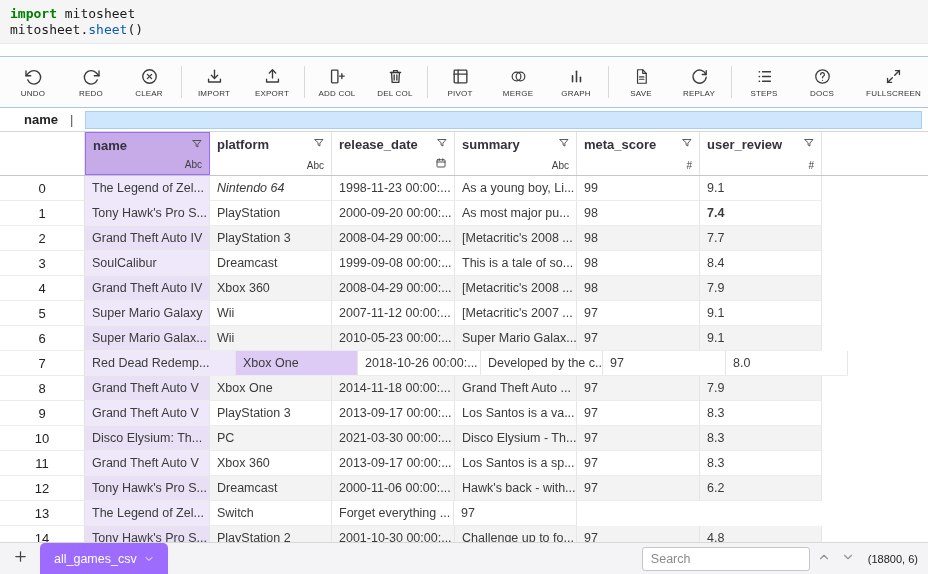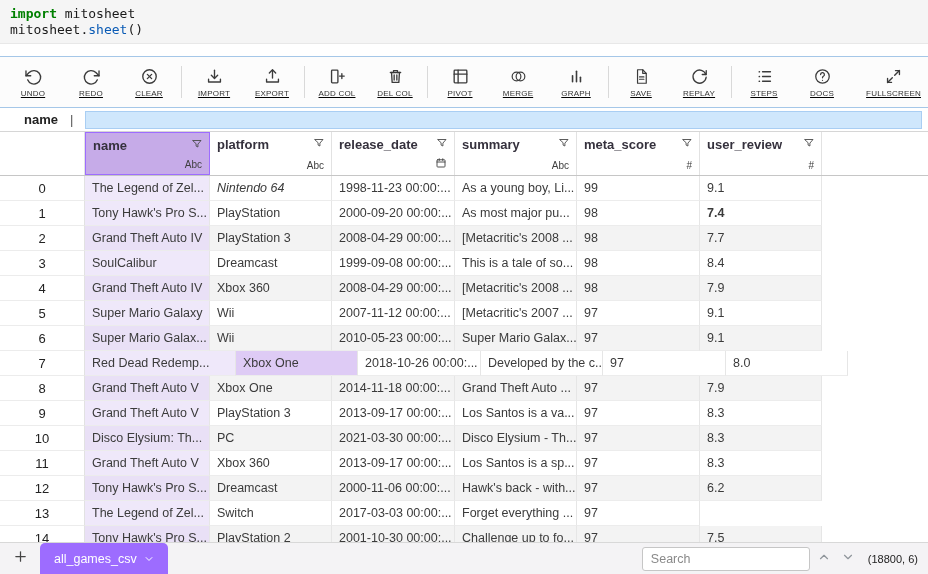--- a/index.html
+++ b/index.html
@@ -9,21 +9,21 @@
 
   
   .code-cell { height:44px; background:#f5f5f5; border-bottom:1px solid #e8e8e8; padding:6px 10px;
     font-family:"DejaVu Sans Mono", monospace; font-size:13px; line-height:16px; color:#1a1a1a; }
   .kw { color:#008000; font-weight:bold; }
   .fn { color:#0a5bb5; }
   .gap { height:12px; background:#fff; }
 
   
   .toolbar { height:52px; background:#fcfcfc; border-top:1px solid #a5c7e8; border-bottom:1px solid #a5c7e8;
-    display:flex; align-items:stretch; padding:0 4px;text-decoration:underline; }
+    display:flex; align-items:stretch; padding:0 4px; }
   .tb-btn { min-width:58px; padding:0 3px; display:flex; flex-direction:column; align-items:center;
     justify-content:center; gap:3px; cursor:pointer; color:#3b3b3b; }
   .tb-icon { display:flex; }
   .tb-icon svg { width:19px; height:19px; }
   .tb-label { font-size:8px; letter-spacing:.2px; color:#343434; white-space:nowrap; }
   .tb-divider { width:1px; background:#d9d9d9; margin:9px 3px; }
   .tb-spacer { flex:1; }
 
   
   .formula-bar { height:24px; display:flex; align-items:center; background:#fff; border-bottom:1px solid #d6d6d6; }
@@ -412,34 +412,33 @@
           <div class="cell" style="width: 123px;">2000-11-06 00:00:...</div>
           <div class="cell" style="width: 122px;">Hawk's back - with...</div>
           <div class="cell" style="width: 123px;">97</div>
           <div class="cell" style="width: 122px;">6.2</div>
           <div class="filler"></div>
         </div>
         <div class="g-row">
           <div class="g-idx body">13</div>
           <div class="cell namecol" style="width: 125px;">The Legend of Zel...</div>
           <div class="cell" style="width: 122px;">Switch</div>
-          <div class="cell" style="width: 123px;">2017-03-03 00:00:...</div>
           <div class="cell" style="width: 122px;">Forget everything ...</div>
           <div class="cell" style="width: 123px;">97</div>
           <div class="cell" style="width: 122px; margin-top: 40px;">8.7</div>
           <div class="filler"></div>
         </div>
         <div class="g-row alt">
           <div class="g-idx body">14</div>
           <div class="cell namecol" style="width: 125px;">Tony Hawk's Pro S...</div>
           <div class="cell" style="width: 122px;">PlayStation 2</div>
           <div class="cell" style="width: 123px;">2001-10-30 00:00:...</div>
           <div class="cell" style="width: 122px;">Challenge up to fo...</div>
           <div class="cell" style="width: 123px;">97</div>
-          <div class="cell" style="width: 122px;">7.5</div>
+          <div class="cell" style="width: 122px;">4.8</div>
           <div class="filler"></div>
         </div>
       </div>
   </div>
 
   <div class="footer">
     <div class="plus-btn">
         <span class="ic"><svg viewBox="0 0 24 24" fill="none" stroke="currentColor" stroke-width="2" stroke-linecap="round" stroke-linejoin="round">
             <line x1="12" y1="4.5" x2="12" y2="19.5"></line>
             <line x1="4.5" y1="12" x2="19.5" y2="12"></line>

